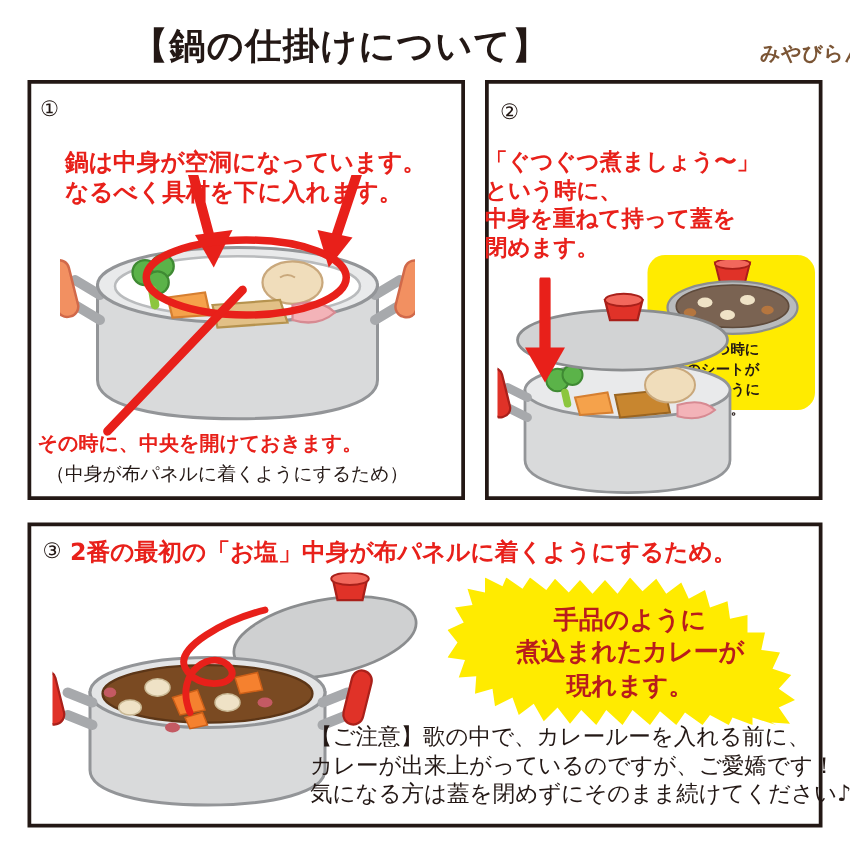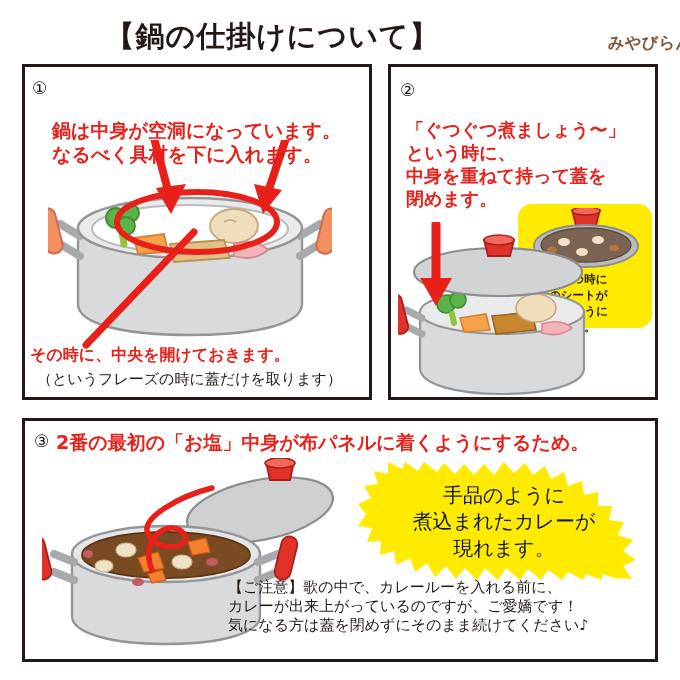--- a/index.html
+++ b/index.html
@@ -83,25 +83,25 @@
     white-space: pre-line;
     letter-spacing: 0px;
   }
 
   
   #p1-head { left: 52px; top: 78px; font-size: 19px; margin-top: 40px; }
   #p1-foot-main { left: 30px; top: 345px; font-size: 16px; }
   #p1-foot-sub  { left: 37px; top: 370px; font-size: 15px; }
 
   
-  #p2-head { left: 406px; top: 118px; font-size: 18px; }
+  #p2-head { left: 388px; top: 118px; font-size: 18px; }
 
   
   #p3-head { left: 34px; top: 430px; font-size: 19px; white-space: nowrap;}
-  #p3-note { left: 228px; top: 578px; font-size: 15px; }
+  #p3-note { left: 248px; top: 578px; font-size: 18px; }
 
   
   .callout {
     position: absolute;
     left: 518px; top: 204px;
     width: 134px; height: 124px;
     background: #ffeb00;
     border-radius: 14px;
   }
   .callout-tail {
@@ -130,22 +130,22 @@
     left: 358px; top: 462px;
     width: 292px; height: 118px;
   }
   .burst-txt {
     position: absolute;
     left: 358px; top: 482px;
     width: 292px;
     text-align: center;
     font-size: 20px;
     line-height: 1.32;
-    color: #0f172a;
-    font-weight: normal;
+    color: #b91c1c;
+    font-weight: bold;
     white-space: pre-line;
   }
 
   svg { display: block; }
   .abs-svg { position: absolute; }
 </style>
 </head>
 <body>
 
 <div class="page">
@@ -208,21 +208,21 @@
       <path d="M264 -2 L244 58" stroke="#e8201a" stroke-width="8" stroke-linecap="round"></path>
       <path d="M241 74 L232 44 L260 50 Z" fill="#e8201a"></path>
     </g>
 
     <ellipse cx="175" cy="82" rx="80" ry="30" fill="none" stroke="#e8201a" stroke-width="6"></ellipse>
 
     <path d="M172 92 L64 205" stroke="#e8201a" stroke-width="7" stroke-linecap="round"></path>
   </svg>
 
   <div class="txt red" id="p1-foot-main">その時に、中央を開けておきます。</div>
-  <div class="txt blk" id="p1-foot-sub">（というフレーズの時に蓋だけを取ります）</div>
+  <div class="txt blk" id="p1-foot-sub">（中身が布パネルに着くようにするため）</div>
 
   <div class="panel" id="panel2"></div>
 
   <div class="num" style="left:400px; top:82px;">②</div>
   <div class="txt red" id="p2-head">「ぐつぐつ煮ましょう〜」
 という時に、
 中身を重ねて持って蓋を
 閉めます。</div>
 
   <div class="callout"></div>

